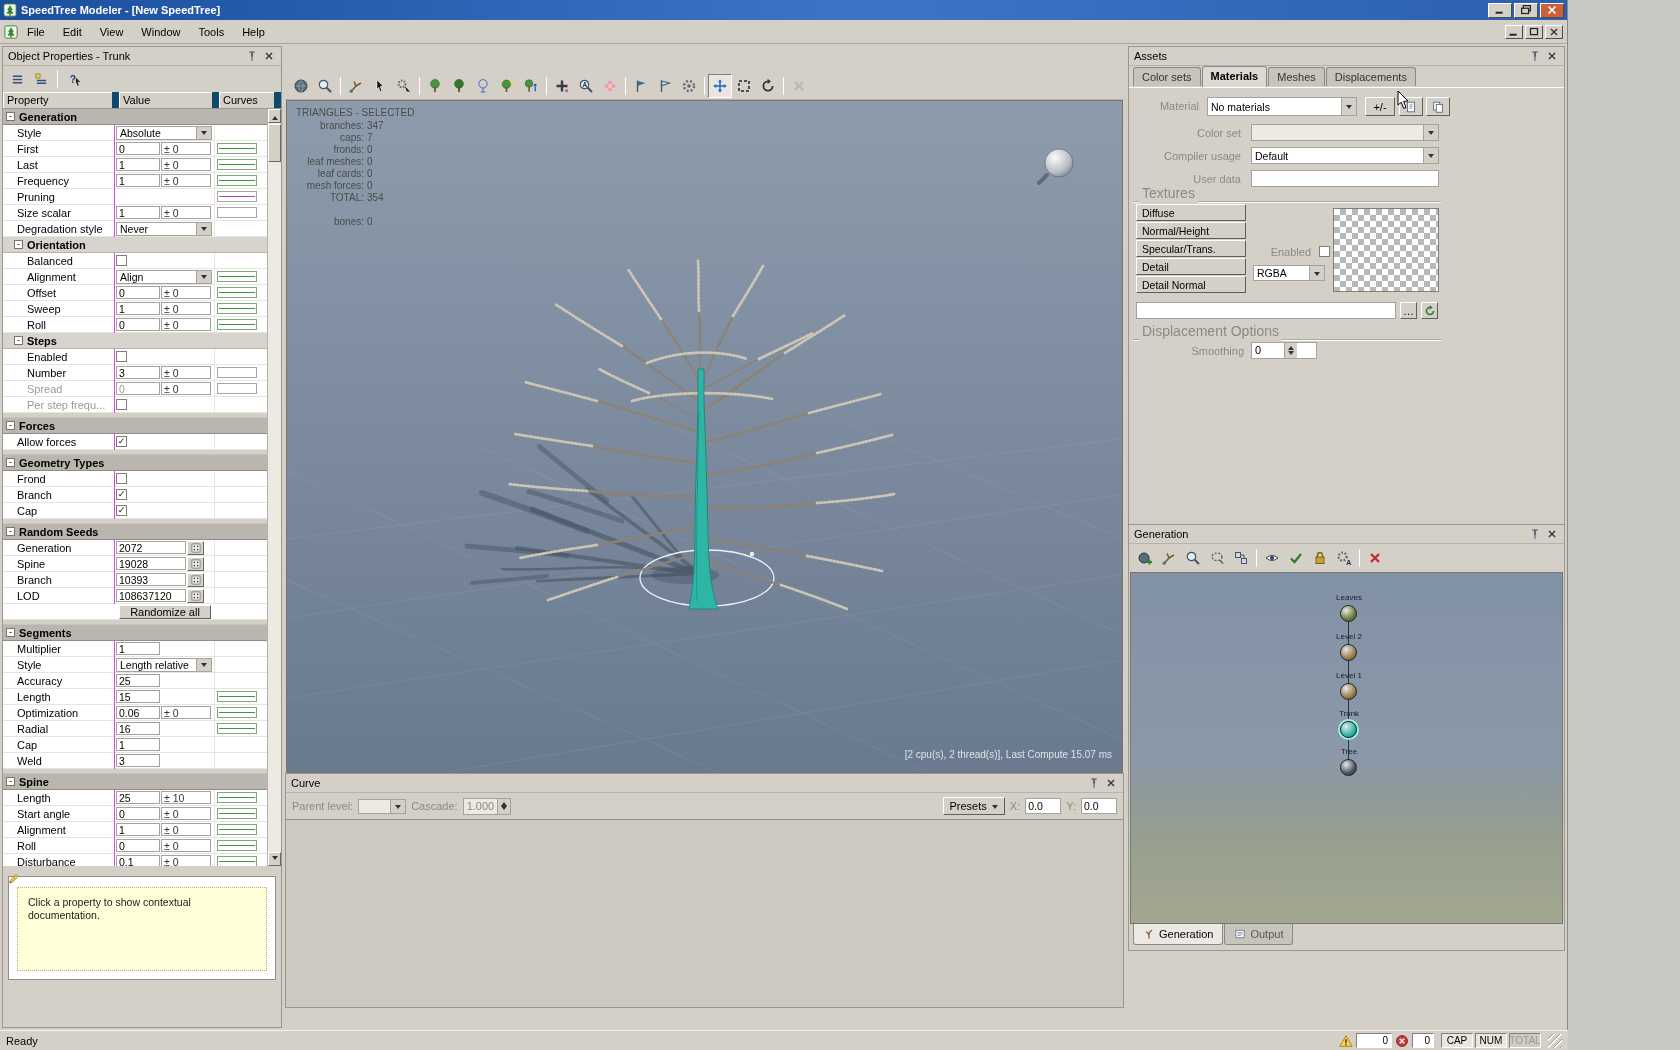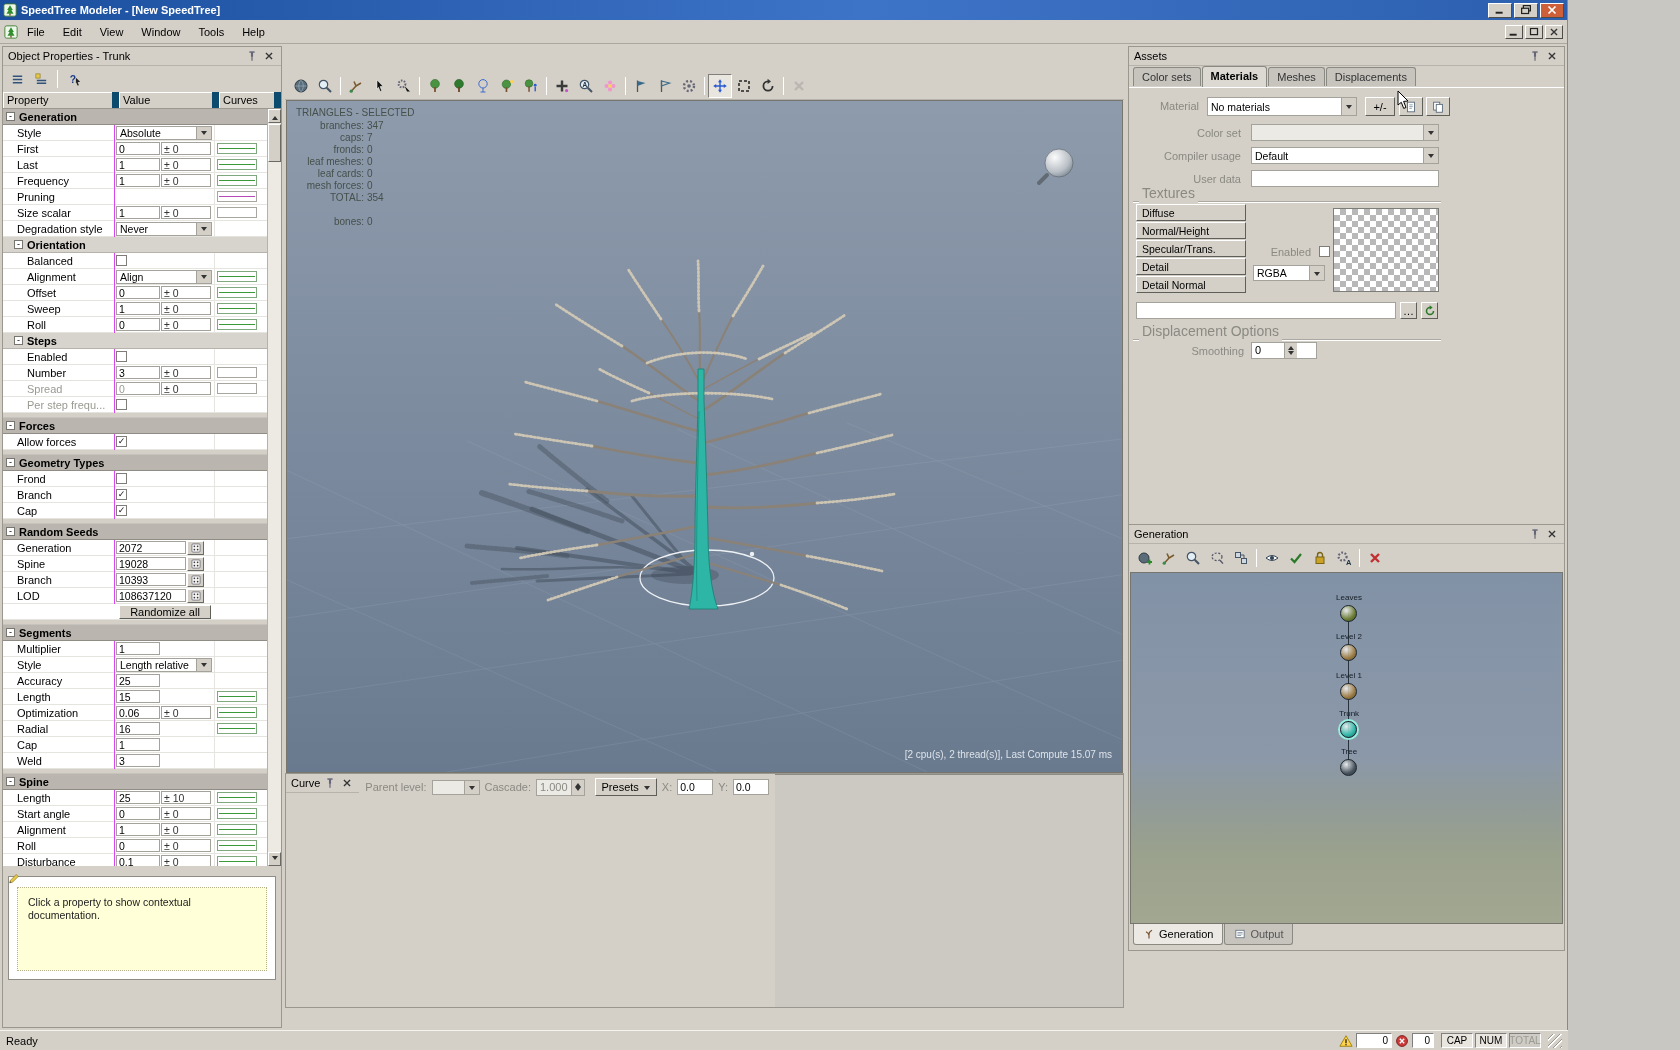--- a/index.html
+++ b/index.html
@@ -83,21 +83,21 @@
 .tab-nav{margin-left:auto;display:flex;align-items:center;height:100%;padding:0 6px;gap:6px}
 .navbtn{width:14px;height:14px;display:flex;align-items:center;justify-content:center}
 #vtoolbar{position:absolute;left:285px;top:72px;width:839px;height:28px;background:#d4d0c8;display:flex;align-items:center;padding:0 4px;border-bottom:1px solid #b6b3ac}
 #viewport{position:absolute;left:286px;top:100px;width:837px;height:673px;border:1px solid #76766f;background:linear-gradient(180deg,#8e9bac 0%,#7e8ca0 45%,#697a8f 100%);overflow:hidden}
 .scene{position:absolute;left:0;top:0}
 .stats{position:absolute;left:9px;top:6px;font-size:10px;line-height:12px;color:#45504a}
 .stats-title{margin-bottom:1px}
 .stat-line .sl{display:inline-block;width:68px;text-align:right;margin-right:3px}
 .stats-gap{height:12px}
 .compute{position:absolute;right:10px;bottom:12px;font-size:10px;color:#dde3e9}
-#curvepanel{position:absolute;left:285px;top:773px;width:839px;height:235px;background:#d4d0c8;border:1px solid #9a978f;display:flex;flex-direction:row}
+#curvepanel{position:absolute;left:285px;top:773px;width:839px;height:235px;background:#d4d0c8;border:1px solid #9a978f;display:flex;flex-direction:column}
 .ctoolbar{height:26px;display:flex;align-items:center;padding:0 6px;gap:5px;flex:none}
 .dimlbl{color:#8a8a82}
 .curve-content{flex:1;background:#ccc9c2;border-top:1px solid #8f8c85}
 .presets-btn{height:18px;padding:0 6px;background:#d4d0c8;border:1px solid;border-color:#fff #5f5f5a #5f5f5a #fff;display:inline-flex;align-items:center;gap:5px}
 .xyfield{width:36px;height:16px}
 .flex1{flex:1}
 
 #rightpanel{position:absolute;left:1128px;top:46px;width:437px;height:984px;display:flex;flex-direction:column}
 #assets{height:479px;background:#d4d0c8;border:1px solid #9a978f;display:flex;flex-direction:column;flex:none}
 .tabrow{height:22px;display:flex;align-items:center;padding-left:4px;border-bottom:1px solid #fff;flex:none}

